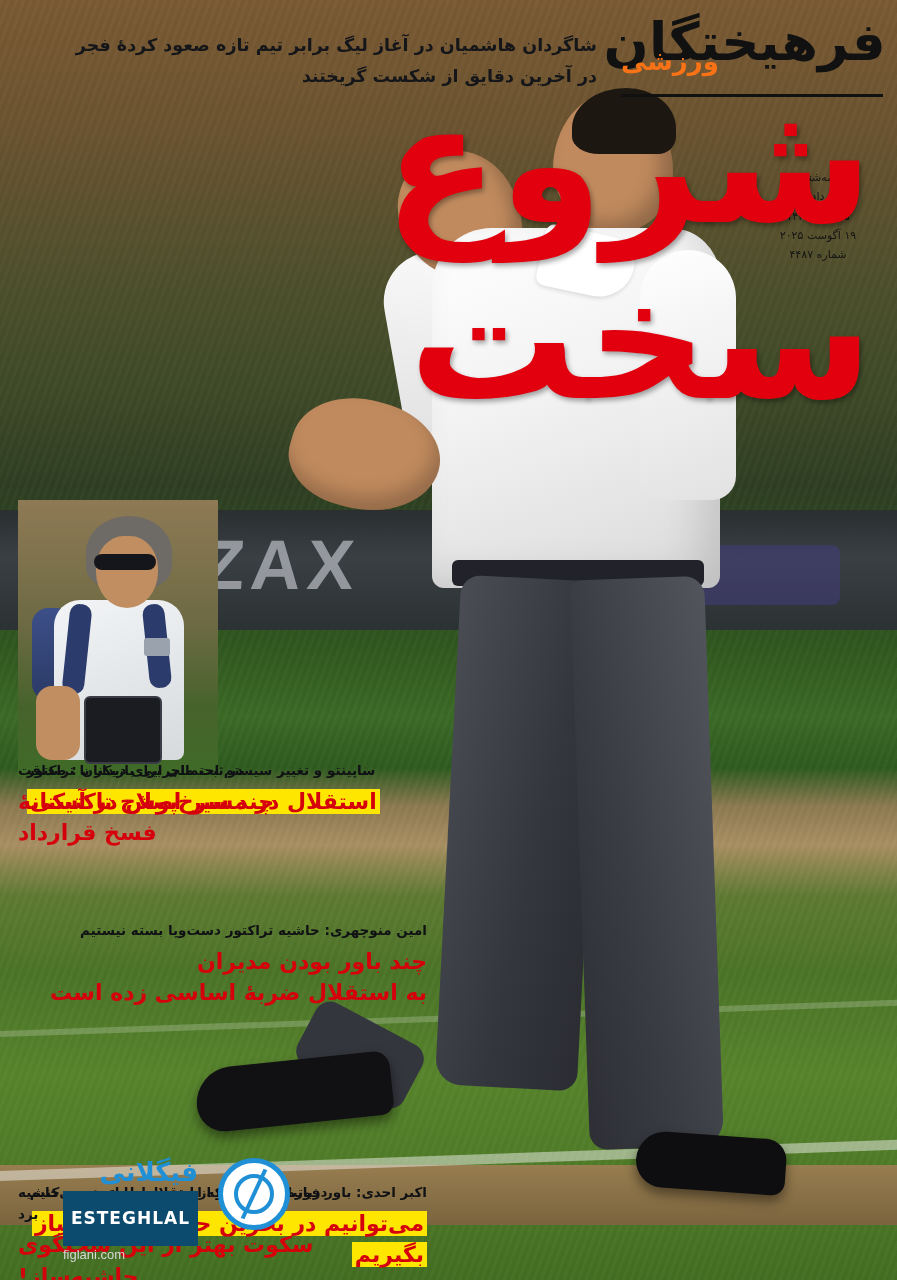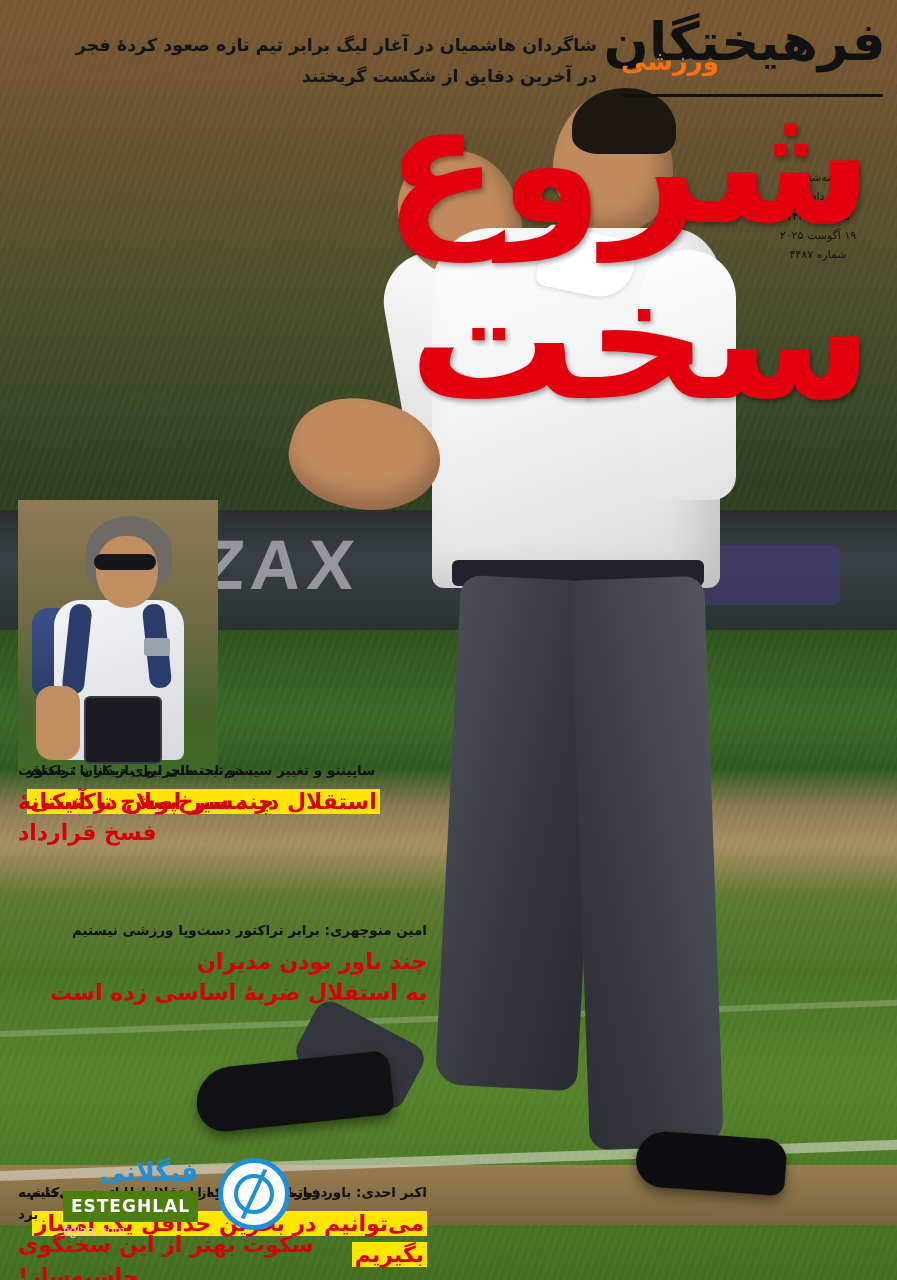--- a/index.html
+++ b/index.html
@@ -345,21 +345,21 @@
     width: 4px; margin-left: -2px; background: #1f8fd6;
     transform: rotate(25deg);
   }
   .wm-text { line-height: 1.15; }
   .wm-fa {
     font-size: 26px; font-weight: bold; color: #1f8fd6;
     white-space: nowrap;
   }
   .wm-en {
     font-size: 17px; font-weight: bold; color: #fff;
-    background: #4d7c0f; padding: 6px 8px; display: inline-block;
+    background: #0c4a6e; padding: 18px 8px; display: inline-block;
     letter-spacing: 1px;
     margin-top: 3px;
   }
   .wm-url {
     font-size: 13px; color: #d8d8d8; margin-top: 2px;
     font-family: Liberation Sans, sans-serif;
     direction: ltr;
   }
 </style>
 </head>
@@ -434,21 +434,21 @@
     <div class="hl"><span class="hi">استقلال در مسیر اصلاح تاکتیکی</span></div>
   </div>
 
   <div class="teaser teaser-right-1">
     <div class="lead">در ثبت ماجرایی بازیکنان : صداقت</div>
     <div class="hl">چند سرخ‌پوش در آستانهٔ</div>
     <div class="hl">فسخ قرارداد</div>
   </div>
 
   <div class="teaser teaser-left-2">
-    <div class="lead">امین منوچهری: برابر تراکتور دست‌وپا ورزشی نیستیم</div>
+    <div class="lead">امین منوچهری: حاشیه تراکتور دست‌وپا بسته نیستیم</div>
     <div class="hl">چند باور بودن مدیران</div>
     <div class="hl">به استقلال ضربهٔ اساسی زده است</div>
   </div>
 
   <div class="teaser teaser-bottom-left">
     <div class="lead">اکبر احدی: باور فوتبالی داریم و از این شرایط عبور می‌کنیم</div>
     <div class="hl"><span class="hi">می‌توانیم در بحرین حداقل یک امتیاز بگیریم</span></div>
   </div>
 
   <div class="teaser teaser-bottom-right">

